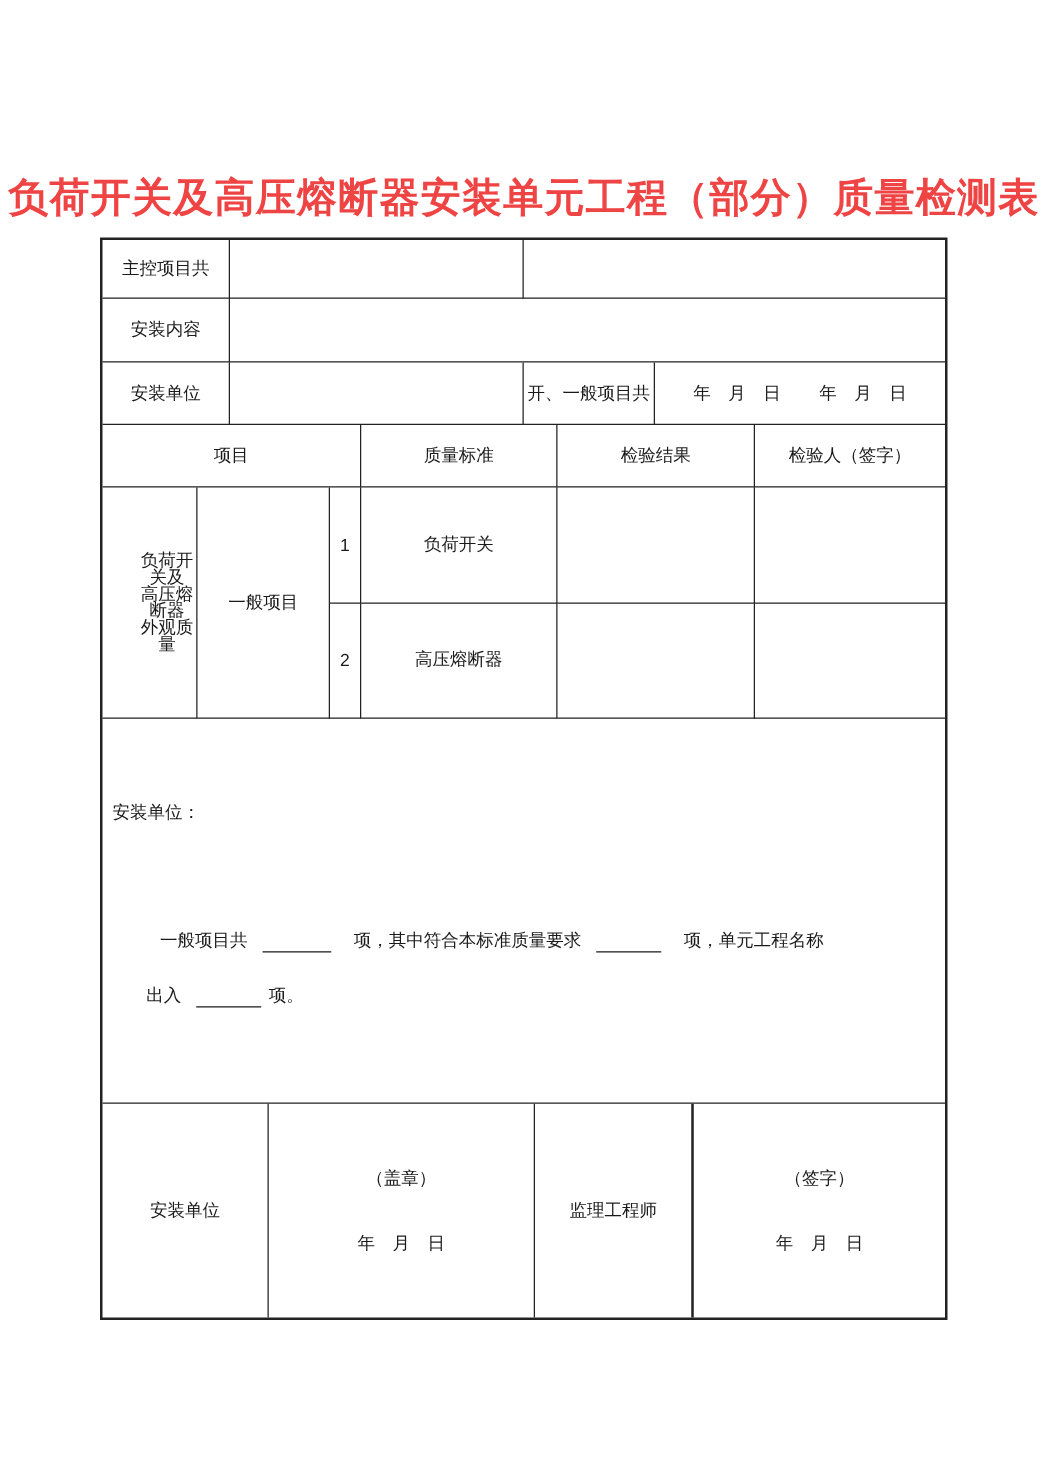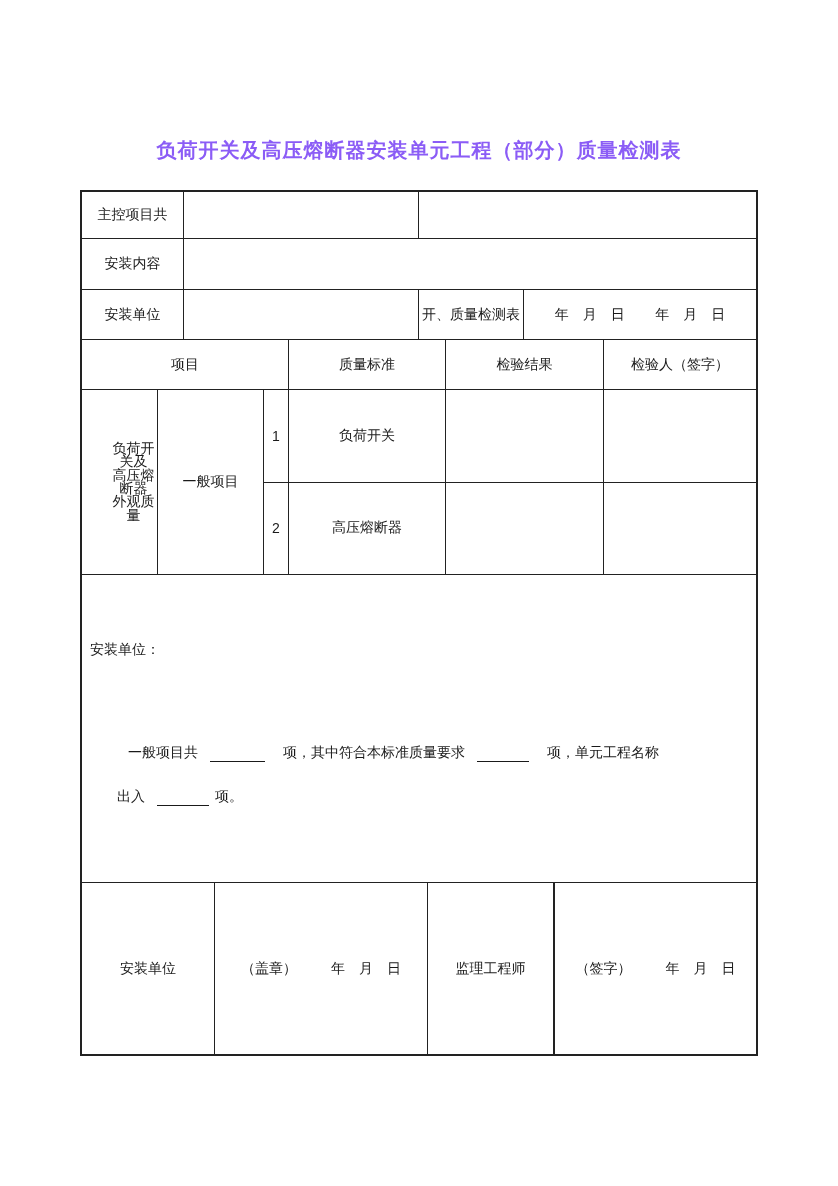--- a/index.html
+++ b/index.html
@@ -8,24 +8,24 @@
     width:838px;height:1186px;
     background:#ffffff;
     font-family:"Liberation Sans", sans-serif;
     color:#1a1a1a;
     overflow:hidden;
   }
   .doc-title{
     position:absolute;
     left:0;top:137px;width:100%;
     text-align:center;
-    font-size:20px;
+    font-size:32px;
     font-weight:bold;
     letter-spacing:1px;
-    color:#8b5cf6;
+    color:#ef4444;
   }
   .form{
     position:absolute;
     left:80px;top:190px;
     width:678px;height:866px;
     border:2px solid #222;
     box-sizing:border-box;
     display:flex;flex-direction:column;
   }
   .t-row{display:flex;box-sizing:border-box;}
@@ -49,21 +49,21 @@
   .op-line{position:absolute;font-size:14px;white-space:nowrap;}
   .blank{
     display:inline-block;
     width:55px;height:15px;
     border-bottom:1px solid #1a1a1a;
     margin:0 18px 0 12px;
     vertical-align:bottom;
   }
   .blank.short{width:52px;}
   .blank.tight{margin:0 6px 0 12px;}
-  .stack{display:flex;flex-direction:row;align-items:center;justify-content:center;gap:34px;}
+  .stack{display:flex;flex-direction:column;align-items:center;justify-content:center;gap:34px;}
   .stack .line{font-size:14px;}
 </style>
 </head>
 <body>
 
 <div class="page">
 
   <div class="doc-title">负荷开关及高压熔断器安装单元工程（部分）质量检测表</div>
 
   <div class="form">
@@ -75,21 +75,21 @@
     </div>
 
     <div class="t-row" style="height:51px">
       <div class="cell" style="width:102px">安装内容</div>
       <div class="cell noR" style="flex:1"></div>
     </div>
 
     <div class="t-row" style="height:50px">
       <div class="cell" style="width:102px">安装单位</div>
       <div class="cell" style="width:235px"></div>
-      <div class="cell" style="width:105px">开、质量检测表</div>
+      <div class="cell" style="width:105px">开、一般项目共</div>
       <div class="cell noR dates" style="flex:1">
         <span class="date-chunk">年　月　日</span>
         <span class="date-chunk">年　月　日</span>
       </div>
     </div>
 
     <div class="t-row" style="height:50px">
       <div class="cell" style="width:207px">项目</div>
       <div class="cell" style="width:157px">质量标准</div>
       <div class="cell" style="width:158px">检验结果</div>

